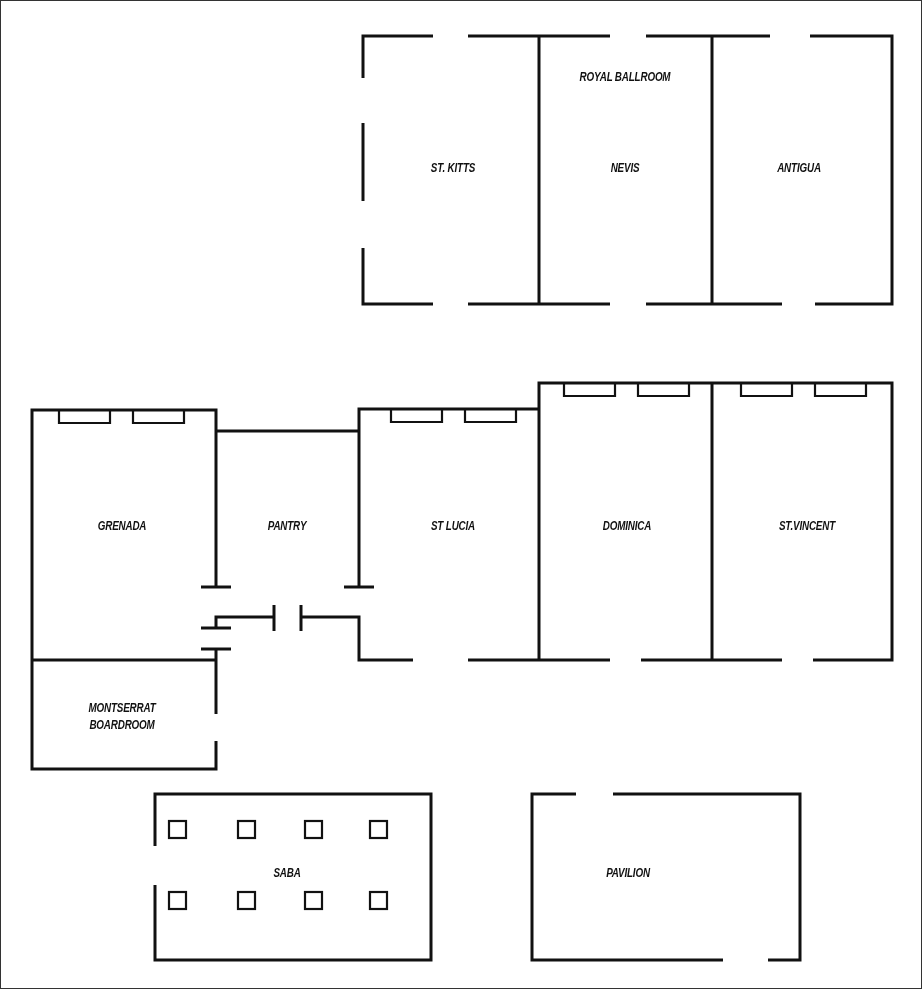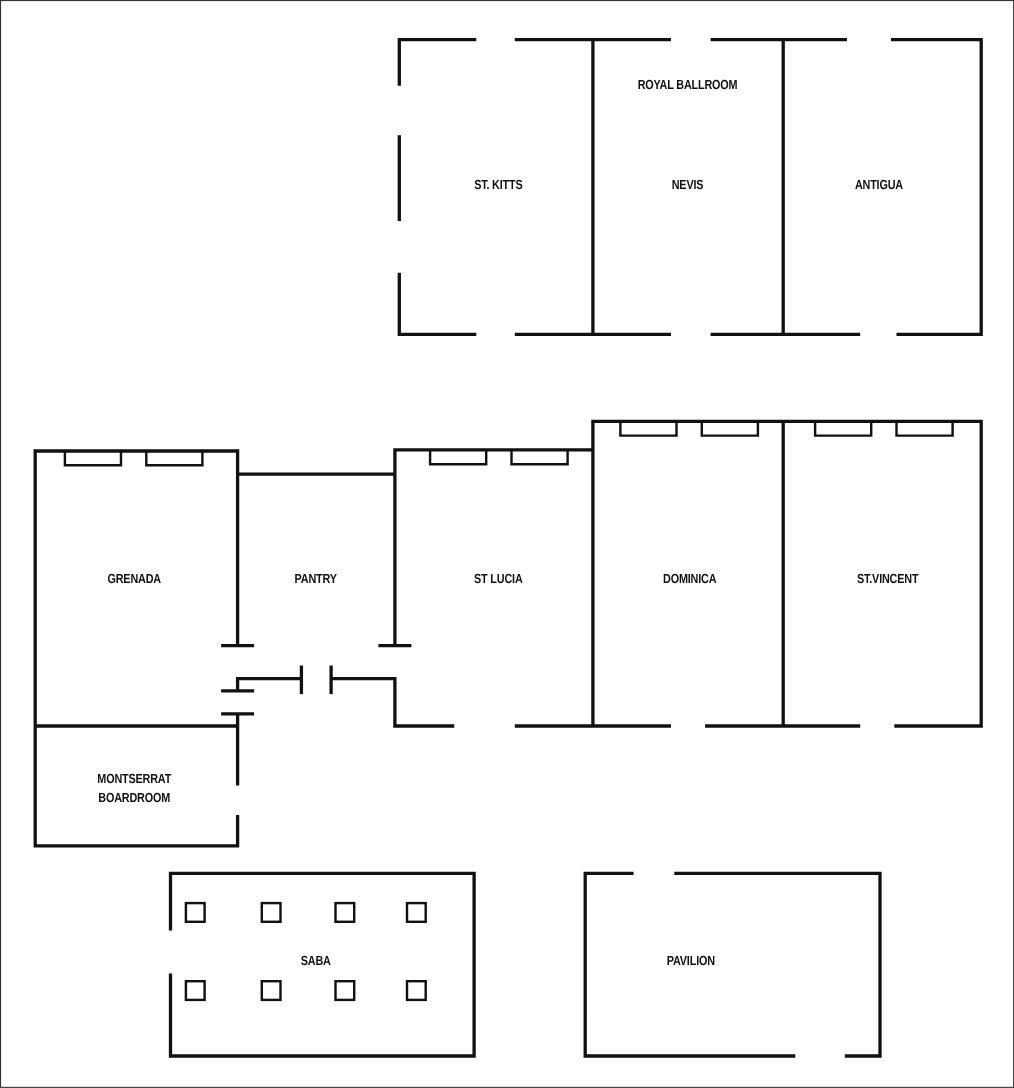--- a/index.html
+++ b/index.html
@@ -1,16 +1,16 @@
 <!DOCTYPE html>
 <html><head>
 <meta charset="utf-8">
 <style>
   html,body{margin:0;padding:0;background:#fff;}
-  #frame{position:relative;width:920px;height:987px;border:1px solid #333;background:#fff;overflow:hidden;}
+  #frame{position:relative;width:920px;height:987px;border:1px solid #333;background:#fff;overflow:hidden;font-style:italic;}
   svg{position:absolute;left:0;top:0;}
   .w{stroke:#111;stroke-width:3;fill:none;stroke-linecap:butt;}
   .t{stroke:#111;stroke-width:2.2;fill:none;}
   .lbl{position:absolute;font-family:"Liberation Sans",sans-serif;font-weight:bold;font-size:12px;color:#111;text-align:center;line-height:17px;transform:translateX(-50%) scaleX(0.82);white-space:pre;letter-spacing:-0.2px;}
 </style>
 </head>
 <body>
 
 <div id="frame">
 <svg width="922" height="989" viewBox="0 0 922 989">

